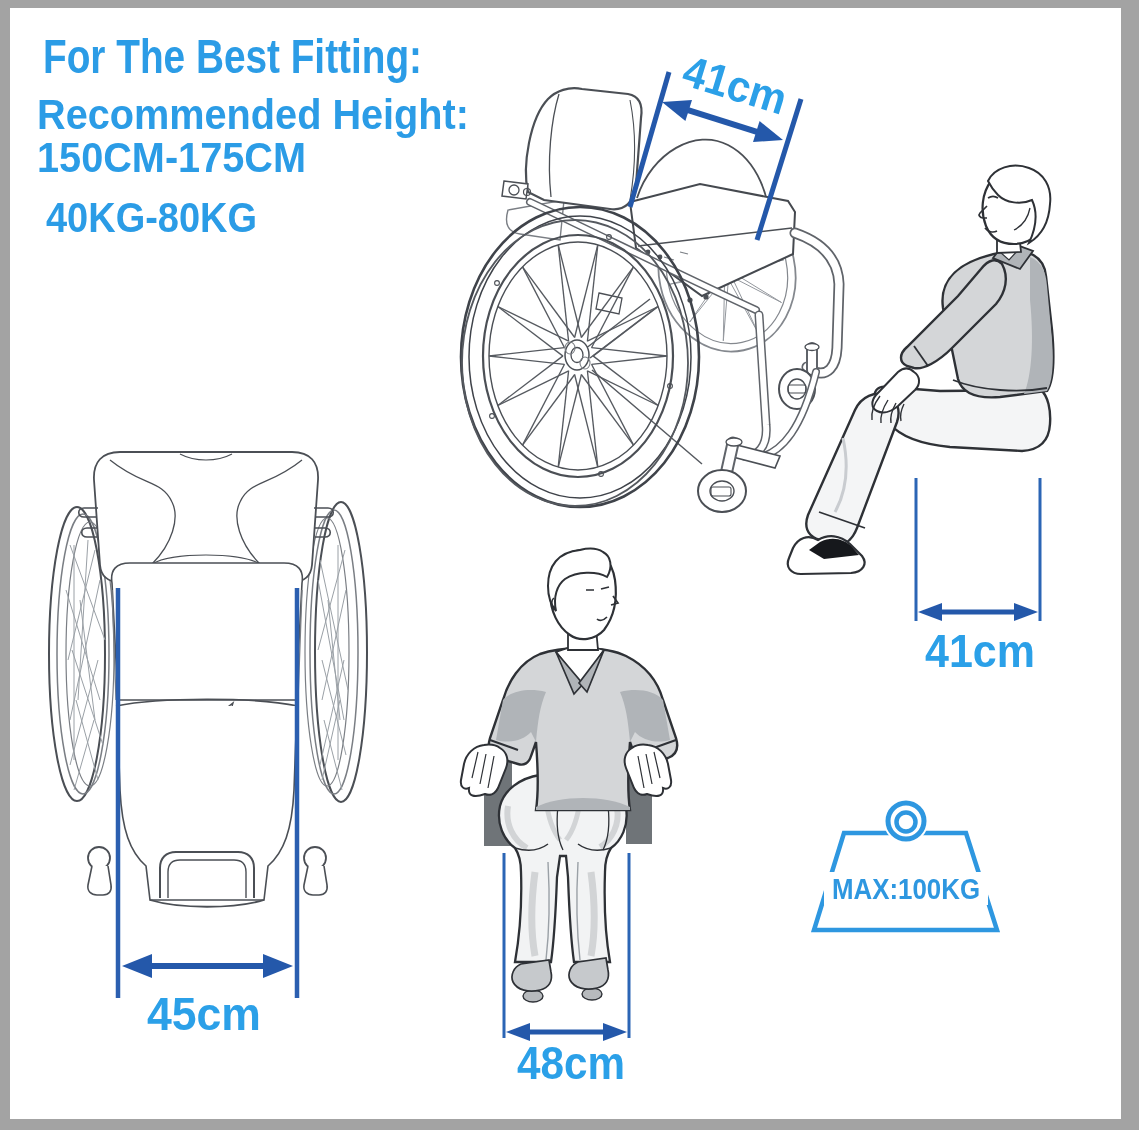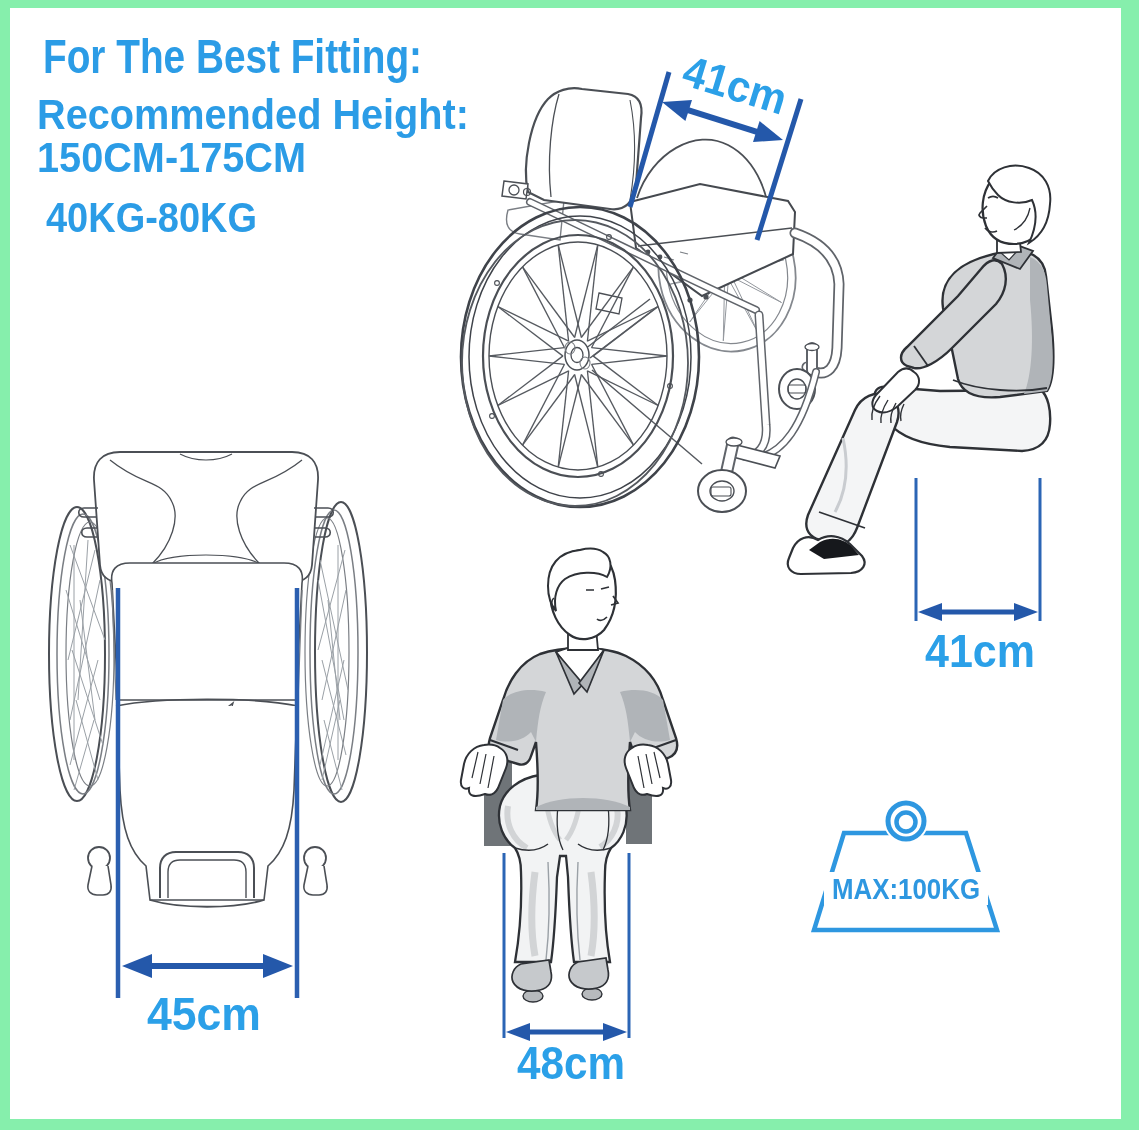--- a/index.html
+++ b/index.html
@@ -1,17 +1,17 @@
 <!DOCTYPE html>
 <html><head>
 <meta charset="utf-8">
 <style>
 html,body{margin:0;padding:0;}
 body{width:1139px;height:1130px;background:#262626;overflow:hidden;}
-.page{position:relative;width:1139px;height:1130px;background:#86efac;}
+.page{position:relative;width:1139px;height:1130px;background:#a3a3a3;}
 .paper{position:absolute;left:10px;top:8px;width:1111px;height:1111px;background:#ffffff;}
 svg{position:absolute;left:0;top:0;}
 text{font-family:"Liberation Sans",sans-serif;}
 </style>
 </head>
 <body>
 <div class="page">
   <div class="paper"></div>
   <svg width="1139" height="1130" viewBox="0 0 1139 1130">
 

